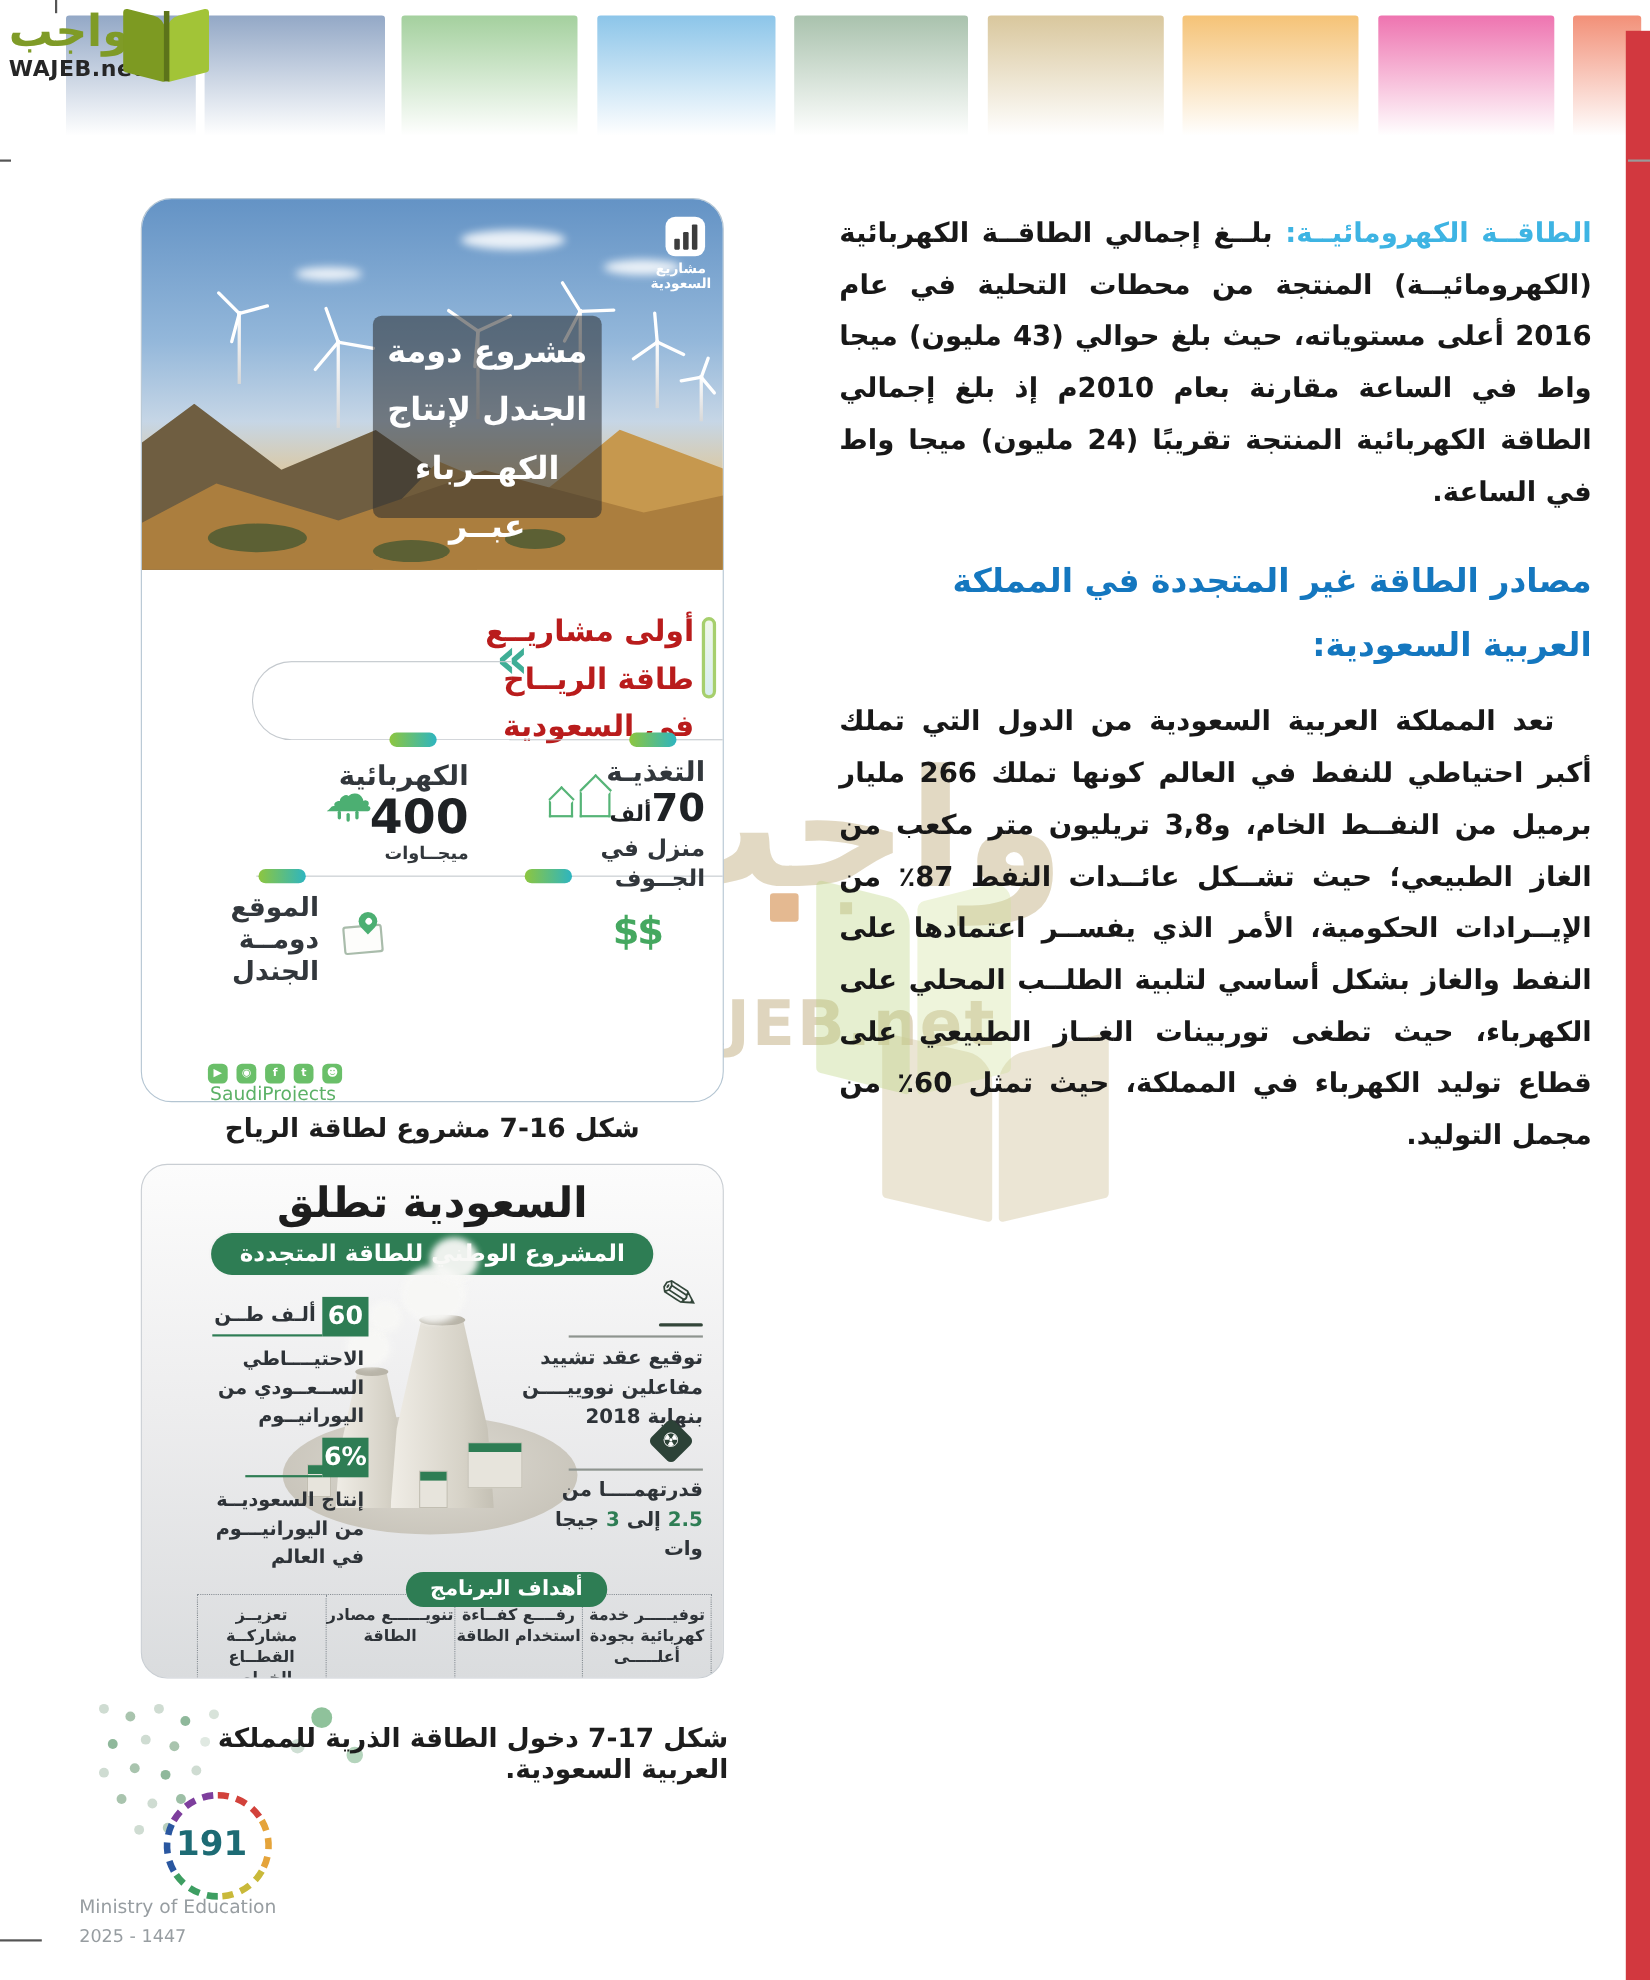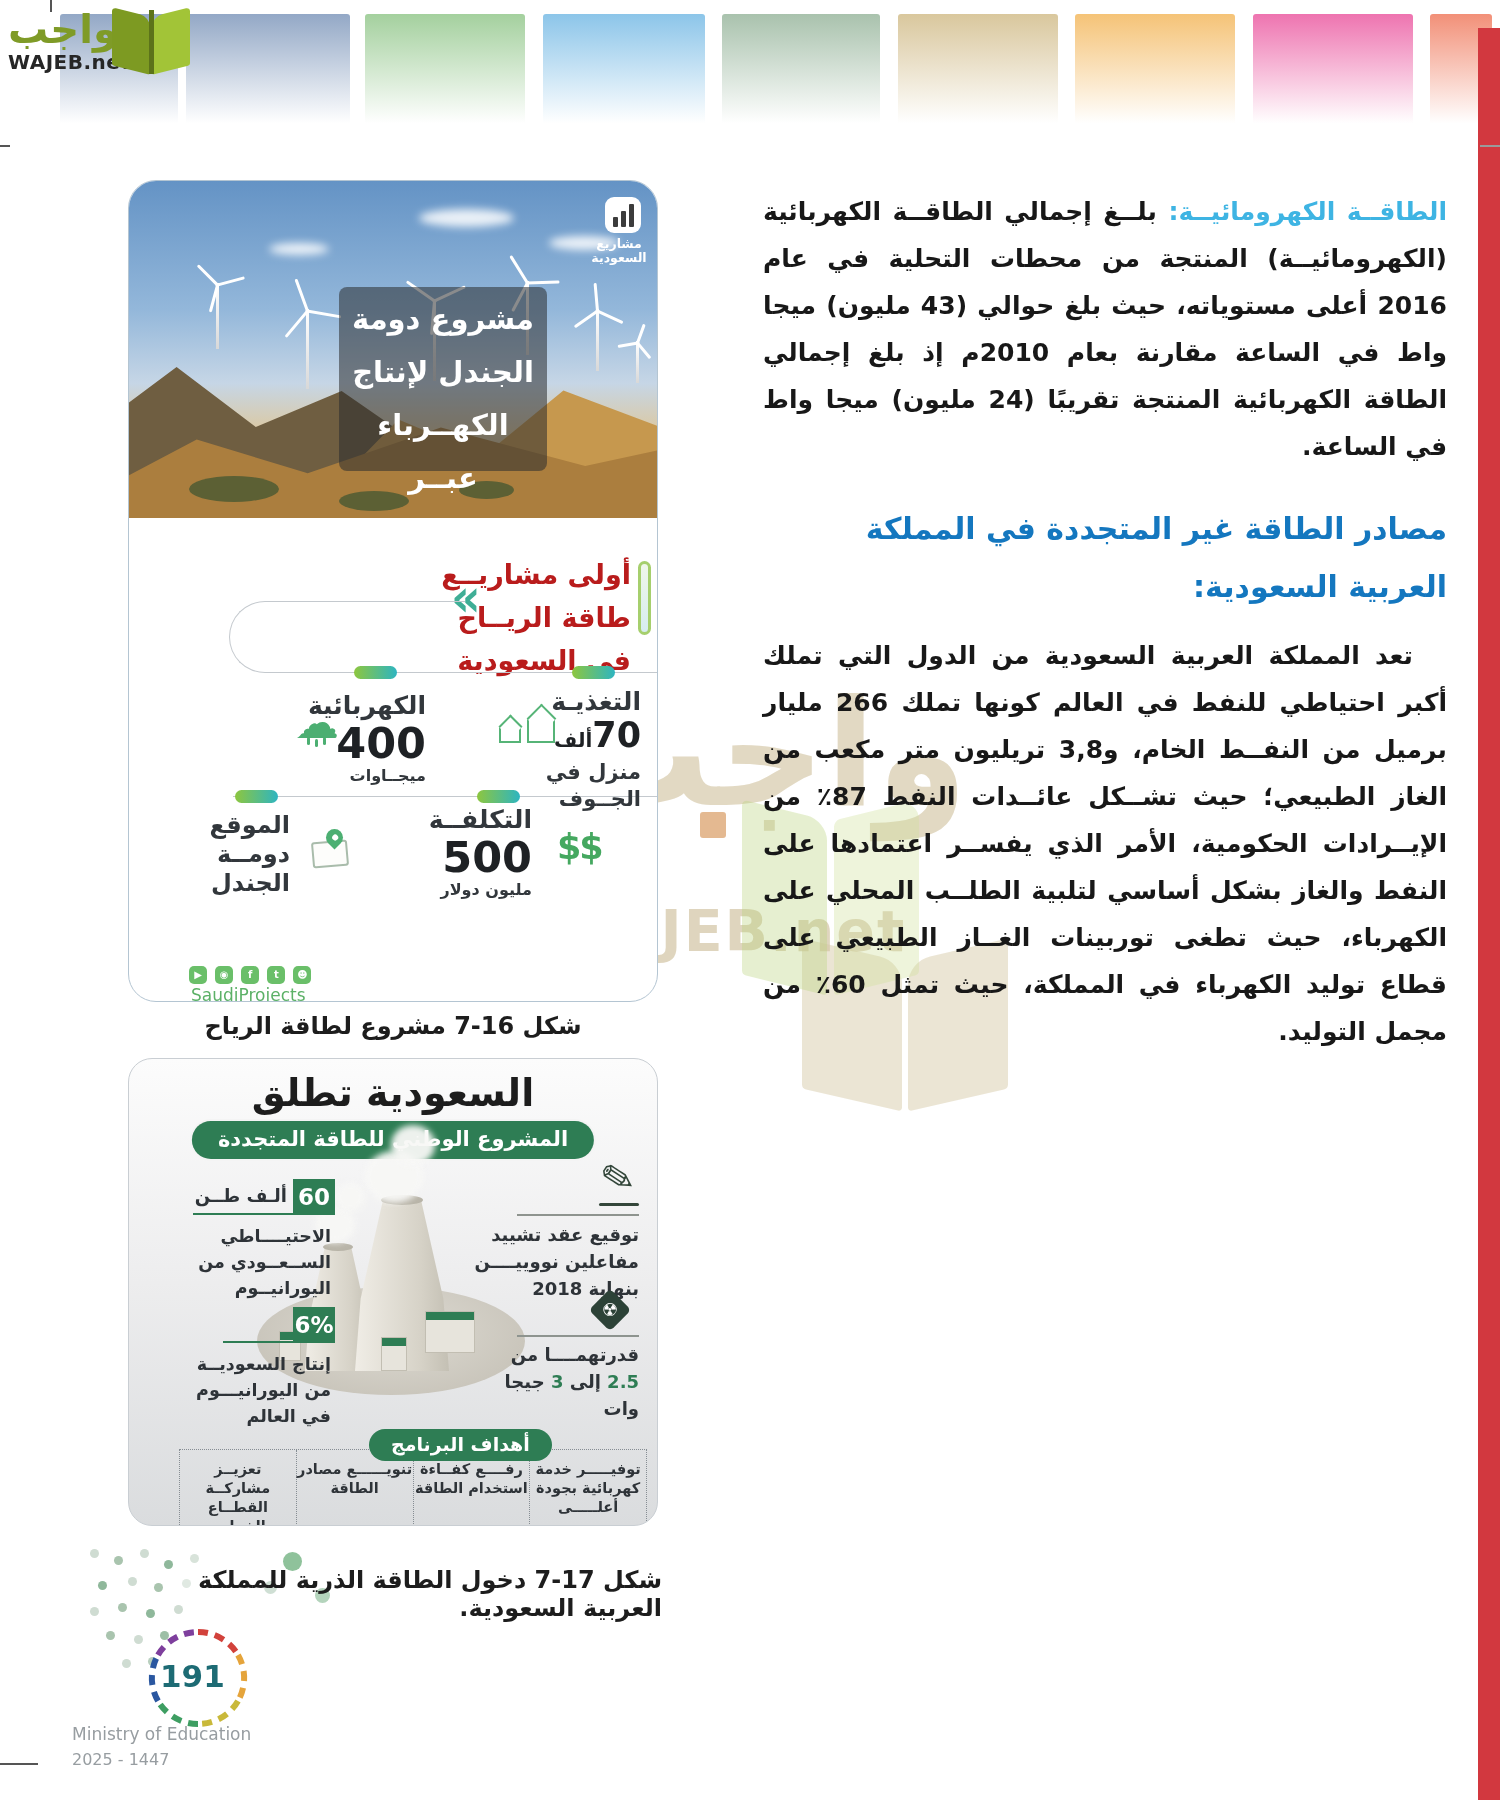--- a/index.html
+++ b/index.html
@@ -314,25 +314,20 @@
         <div class="house hb"></div>
       </div>
 
     <div class="st st-prod">
       <div class="lab">الكهربائية</div>
       <div class="big">400</div>
       <div class="unit">ميجــاوات</div>
     </div>
     <div class="cloudic"><span>☁</span><i style="left:12px"></i><i style="left:20px;top:36px"></i><i style="left:28px"></i></div>
 
-    <div class="st st-cost">
-      <div class="lab">التكلفــة</div>
-      <div class="big">500</div>
-      <div class="unit">مليون دولار</div>
-    </div>
     <div class="dollars">$$</div>
 
     <div class="st st-loc"><span>الموقع</span><br><span>دومــة</span><br><span>الجندل</span></div>
     <div class="pinic">
       <div class="pinmap"></div>
         <div class="pindrop"></div>
     </div>
 
     <div class="social">
       <span class="sic">▶</span>

